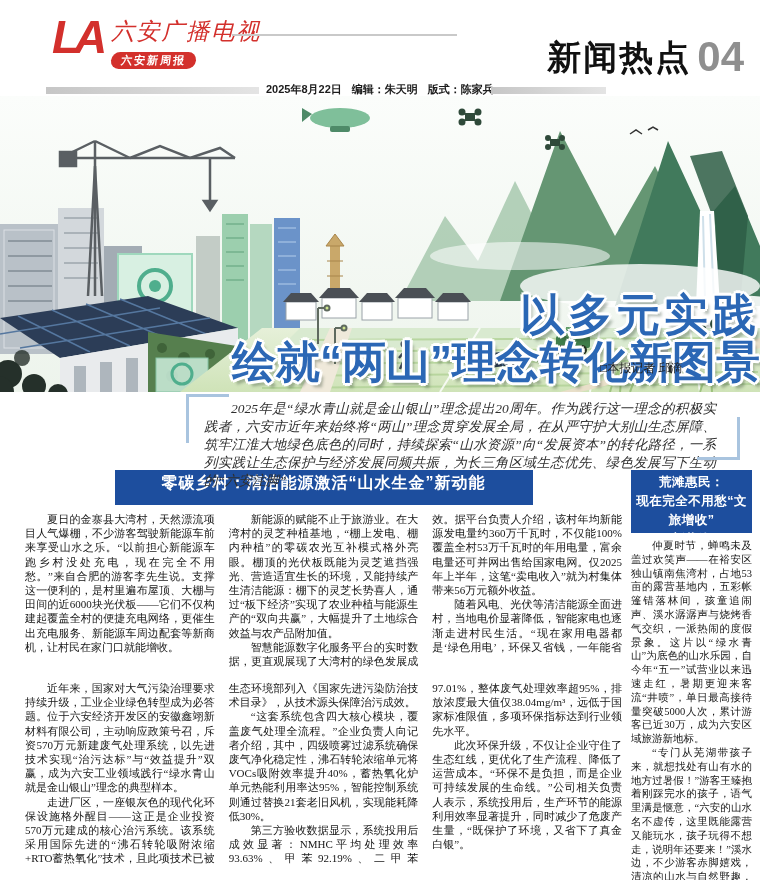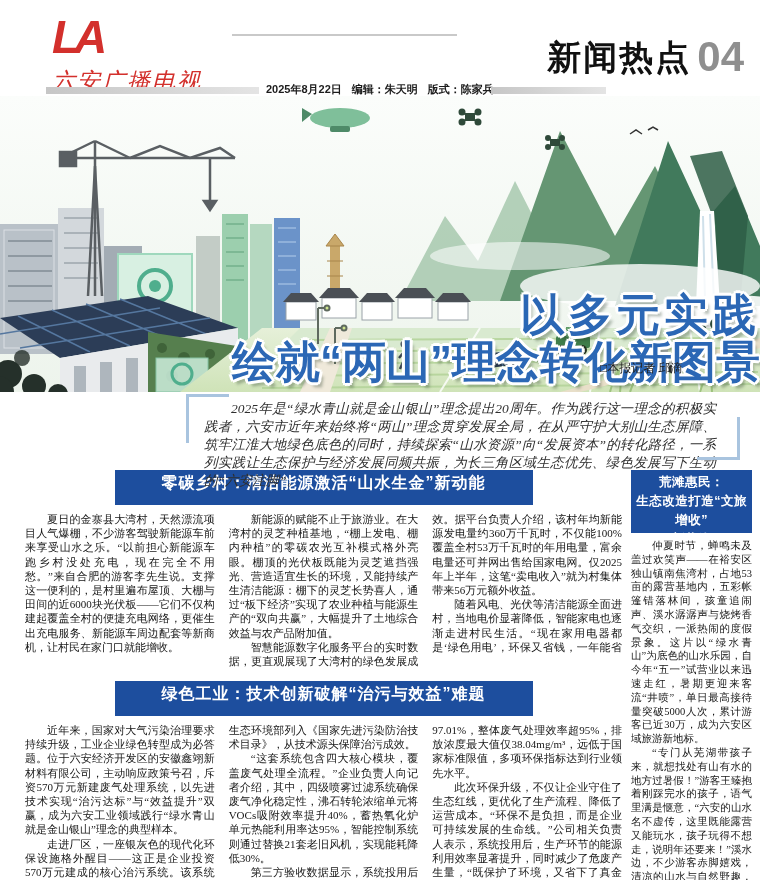--- a/index.html
+++ b/index.html
@@ -1,21 +1,21 @@
 <!DOCTYPE html>
 <html><head>
 <meta charset="utf-8">
 <style>
   * { margin:0; padding:0; box-sizing:border-box; }
   body { background:#888; font-family:"Liberation Serif","DejaVu Serif",serif; }
   .page { position:relative; width:760px; height:883px; margin:0 auto; background:#fff; overflow:hidden; }
 
   
   .masthead { position:relative; height:96px; }
-  .logo-block { position:absolute; left:52px; top:12px; display:flex; align-items:flex-start;flex-direction:column; }
+  .logo-block { position:absolute; left:52px; top:12px; display:flex; align-items:flex-start; }
   .monogram { font-family:"Liberation Sans","DejaVu Sans",sans-serif; font-weight:900; font-style:italic;
               font-size:46px; line-height:50px; color:#d3302c; letter-spacing:-6px; padding-right:10px; }
   .logo-text { padding-top:4px; }
   .logo-title { font-size:23px; font-weight:normal; font-style:italic; color:#d3302c; letter-spacing:2px; }
   .logo-badge { display:inline-block; margin-top:5px; background:#d3302c; color:#fff; font-size:11px; font-weight:bold;
                 padding:1px 10px; border-radius:9px; transform:skewX(-6deg); letter-spacing:2px; }
   .title-rule { position:absolute; left:232px; top:34px; width:225px; height:2px; background:#c9c9c9; }
   .page-label { position:absolute; right:16px; top:40px; display:flex; align-items:flex-end;
                 font-family:"Liberation Sans","DejaVu Sans",sans-serif; }
   .page-label .lbl { font-size:34px; font-weight:900; color:#101010; letter-spacing:2px; line-height:1; }
@@ -312,36 +312,35 @@
         <div class="sec-body">
           <p>夏日的金寨县大湾村，天然漂流项目人气爆棚，不少游客驾驶新能源车前来享受山水之乐。“以前担心新能源车跑乡村没处充电，现在完全不用愁。”来自合肥的游客李先生说。支撑这一便利的，是村里遍布屋顶、大棚与田间的近6000块光伏板——它们不仅构建起覆盖全村的便捷充电网络，更催生出充电服务、新能源车周边配套等新商机，让村民在家门口就能增收。</p>
           <p>新能源的赋能不止于旅游业。在大湾村的灵芝种植基地，“棚上发电、棚内种植”的零碳农光互补模式格外亮眼。棚顶的光伏板既能为灵芝遮挡强光、营造适宜生长的环境，又能持续产生清洁能源：棚下的灵芝长势喜人，通过“板下经济”实现了农业种植与能源生产的“双向共赢”，大幅提升了土地综合效益与农产品附加值。</p>
           <p>智慧能源数字化服务平台的实时数据，更直观展现了大湾村的绿色发展成效。据平台负责人介绍，该村年均新能源发电量约360万千瓦时，不仅能100%覆盖全村53万千瓦时的年用电量，富余电量还可并网出售给国家电网。仅2025年上半年，这笔“卖电收入”就为村集体带来56万元额外收益。</p>
           <p>随着风电、光伏等清洁能源全面进村，当地电价显著降低，智能家电也逐渐走进村民生活。“现在家用电器都是‘绿色用电’，环保又省钱，一年能省不少电费！”村民张琴指着家电上的节能标识笑着说。</p>
 
         </div>
       </section>
 
       <section class="sec-2">
-        <div class="banner sec-banner">绿色工业：技术创新破解“治污与效益”难题</div>
         <div class="sec-body">
           <p>近年来，国家对大气污染治理要求持续升级，工业企业绿色转型成为必答题。位于六安经济开发区的安徽鑫翊新材料有限公司，主动响应政策号召，斥资570万元新建废气处理系统，以先进技术实现“治污达标”与“效益提升”双赢，成为六安工业领域践行“绿水青山就是金山银山”理念的典型样本。</p>
           <p>走进厂区，一座银灰色的现代化环保设施格外醒目——这正是企业投资570万元建成的核心治污系统。该系统采用国际先进的“沸石转轮吸附浓缩+RTO蓄热氧化”技术，且此项技术已被生态环境部列入《国家先进污染防治技术目录》，从技术源头保障治污成效。</p>
           <p>“这套系统包含四大核心模块，覆盖废气处理全流程。”企业负责人向记者介绍，其中，四级喷雾过滤系统确保废气净化稳定性，沸石转轮浓缩单元将VOCs吸附效率提升40%，蓄热氧化炉单元热能利用率达95%，智能控制系统则通过替换21套老旧风机，实现能耗降低30%。</p>
           <p>第三方验收数据显示，系统投用后成效显著：NMHC平均处理效率93.63%、甲苯92.19%、二甲苯97.01%，整体废气处理效率超95%，排放浓度最大值仅38.04mg/m³，远低于国家标准限值，多项环保指标达到行业领先水平。</p>
           <p>此次环保升级，不仅让企业守住了生态红线，更优化了生产流程、降低了运营成本。“环保不是负担，而是企业可持续发展的生命线。”公司相关负责人表示，系统投用后，生产环节的能源利用效率显著提升，同时减少了危废产生量，“既保护了环境，又省下了真金白银”。</p>
 
         </div>
       </section>
     </div>
 
     <aside class="sidebar">
       <div class="banner side-banner">
         <div>荒滩惠民：</div>
-        <div>生态改造打造“文旅增收”</div>
+        <div>现在完全不用愁“文旅增收”</div>
         <div>新载体</div>
       </div>
       <div class="side-body">
         <p>仲夏时节，蝉鸣未及盖过欢笑声——在裕安区独山镇南焦湾村，占地53亩的露营基地内，五彩帐篷错落林间，孩童追闹声、溪水潺潺声与烧烤香气交织，一派热闹的度假景象。这片以“绿水青山”为底色的山水乐园，自今年“五一”试营业以来迅速走红，暑期更迎来客流“井喷”，单日最高接待量突破5000人次，累计游客已近30万，成为六安区域旅游新地标。</p>
         <p>“专门从芜湖带孩子来，就想找处有山有水的地方过暑假！”游客王臻抱着刚踩完水的孩子，语气里满是惬意，“六安的山水名不虚传，这里既能露营又能玩水，孩子玩得不想走，说明年还要来！”溪水边，不少游客赤脚嬉戏，清凉的山水与自然野趣，成了游客选择南焦湾的核心理由。</p>
 
       </div>
     </aside>
   </div>
 </div>

